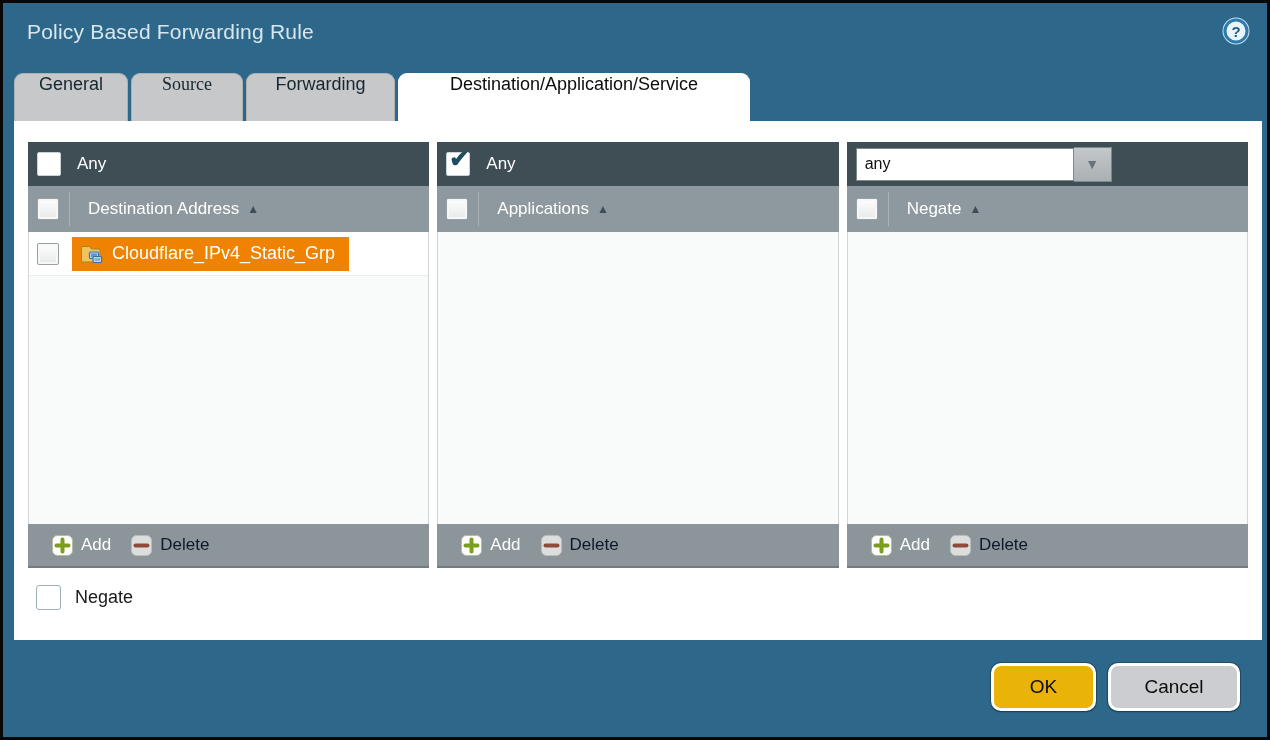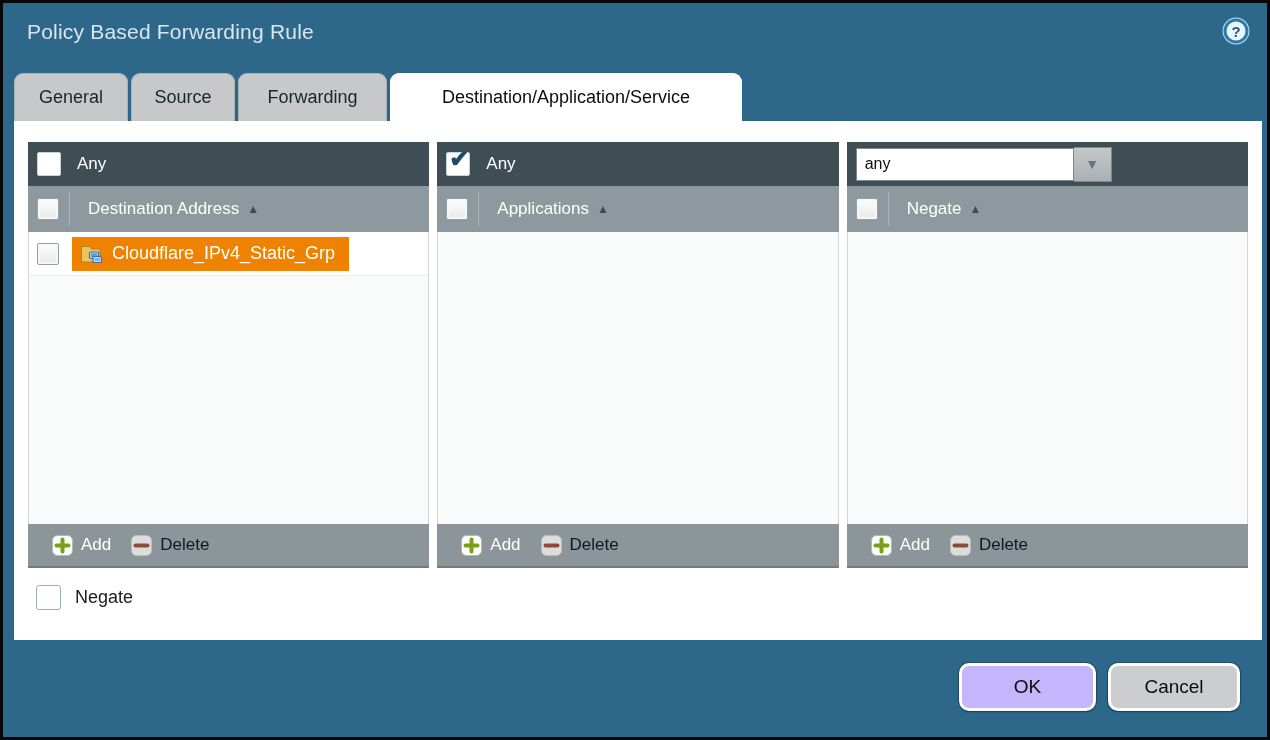--- a/index.html
+++ b/index.html
@@ -16,29 +16,29 @@
   
   .title {
     position: absolute; left: 24px; top: 17px;
     font-size: 21px; color: #d9e6ee; letter-spacing: .2px;
   }
   .help { position: absolute; right: 16px; top: 13px; width: 30px; height: 30px; cursor: pointer; }
 
   
   .tabs { position: absolute; left: 11px; top: 70px; height: 48px; display: flex; gap: 3px; }
   .tab {
-    height: 48px; display: flex; align-items: center; justify-content: center;
+    height: 48px; display: flex; justify-content: center;
     background: #c6c8ca; color: #16262f;
     border-radius: 9px 9px 0 0;
     font-size: 18px; cursor: pointer;
     border: 1px solid #adb1b4; border-bottom: none;
   }
   .tab.active { background: #ffffff; color: #0d0d0d; border-color: #ffffff; z-index: 3; }
   .tab-general { width: 114px; }
-  .tab-source { width: 104px; }
+  .tab-source { width: 112px; font-family: Liberation Serif, serif; }
   .tab-das { width: 352px; }
   .tab-forwarding { width: 149px; }
 
   
   .content {
     position: absolute; left: 11px; top: 118px;
     width: 1248px; height: 519px; background: #ffffff;
   }
   .cols { display: flex; gap: 8px; margin: 21px 14px 0 14px; height: 426px; border-radius: 15px; }
   .col { flex: 1; display: flex; flex-direction: column; }
@@ -134,21 +134,21 @@
     position: absolute; top: 660px; right: 27px;
     display: flex; gap: 12px;
   }
   .btn {
     height: 48px; border-radius: 10px;
     border: 3px solid #ffffff;
     font-family: "Liberation Sans", sans-serif;
     font-size: 19px; color: #0c0c0c; cursor: pointer;
     box-shadow: 0 0 0 1px rgba(20,50,65,.45), 0 1px 2px rgba(0,0,0,.35);
   }
-  .btn-ok { width: 137px; background: #c4b5fd; }
+  .btn-ok { width: 105px; background: #eab308; }
   .btn-cancel { width: 132px; background: #cbcdd0; }
 </style>
 </head>
 <body>
 
 <div class="window">
 
   <div class="title">Policy Based Forwarding Rule</div>
 
   <svg class="help" viewBox="0 0 30 30">

